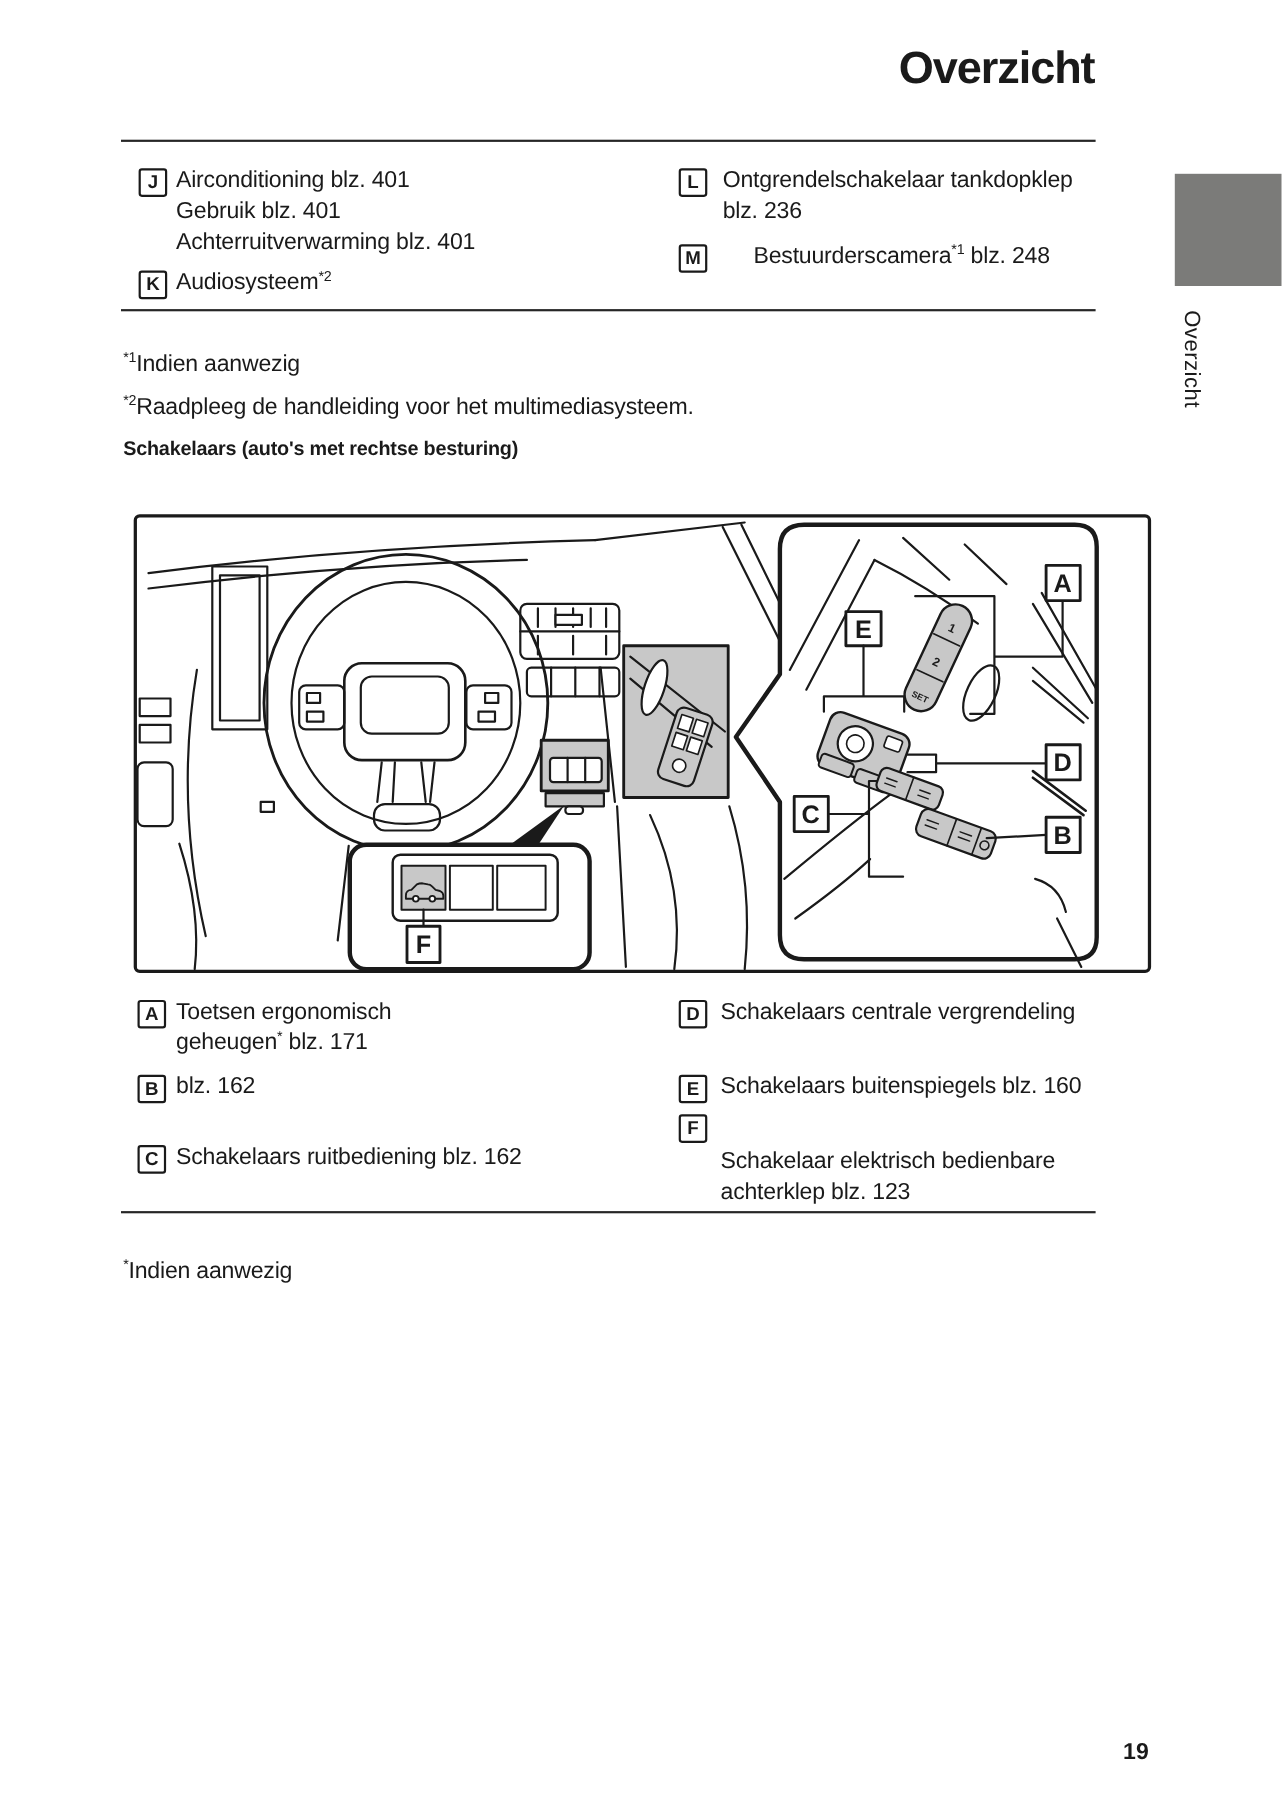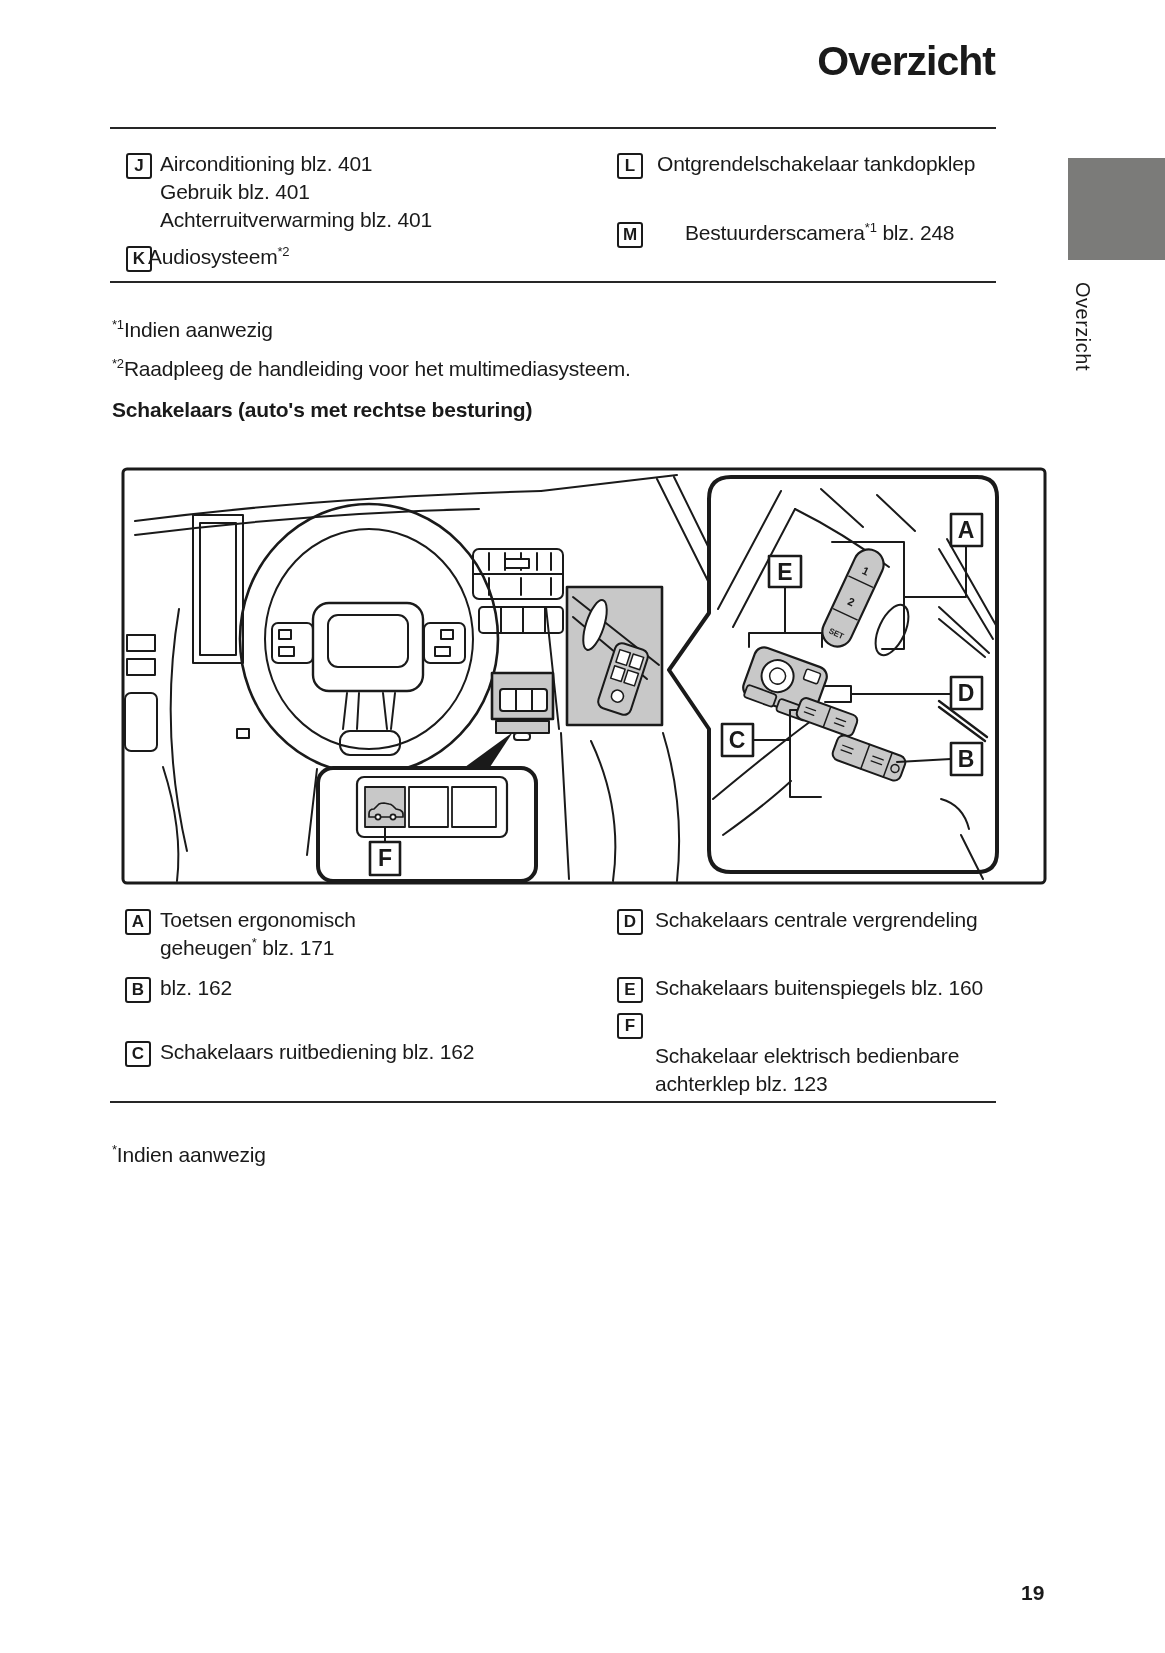--- a/index.html
+++ b/index.html
@@ -15,21 +15,21 @@
   .letterbox{
     position:absolute;width:26px;height:26px;box-sizing:border-box;
     border:2px solid #1a1a1a;border-radius:3px;background:#fff;
     display:flex;align-items:center;justify-content:center;
     font-weight:700;font-size:17px;
   }
   .txt{position:absolute;font-size:21px;line-height:28px;letter-spacing:-0.2px;}
   .txt sup{font-size:13px;line-height:0;}
   .fn{position:absolute;font-size:21px;letter-spacing:-0.2px;}
   .fn sup{font-size:13px;}
-  .heading{position:absolute;font-size:21px;font-weight:700;letter-spacing:-0.2px;}
+  .heading{position:absolute;font-size:18px;font-weight:700;letter-spacing:-0.2px;}
   .tab{position:absolute;left:1068px;top:158px;width:97px;height:102px;background:#7b7b79;}
   .vlabel{
     position:absolute;left:1071px;top:282px;height:130px;
     writing-mode:vertical-rl;font-size:20px;letter-spacing:0.5px;
   }
   .pagenum{position:absolute;left:1021px;top:1581px;font-size:21px;font-weight:700;}
   .figure{position:absolute;left:121px;top:467px;}
   svg text{font-family:"Liberation Sans",sans-serif;}
   svg .lbl{font-size:23px;font-weight:700;fill:#1a1a1a;stroke:none;text-anchor:middle;}
   svg .tiny{fill:#1a1a1a;stroke:none;text-anchor:middle;font-weight:700;}
@@ -44,29 +44,30 @@
     <span>J</span>
   </div>
 <div class="txt" style="left:160px;top:150px;">
   <div>Airconditioning blz. 401</div>
   <div>Gebruik blz. 401</div>
   <div>Achterruitverwarming blz. 401</div>
 </div>
 <div class="letterbox" style="left:126px;top:246px;">
     <span>K</span>
   </div>
-<div class="txt" style="left:148px;top:243px;">
+<div class="txt" style="left:160px;top:243px;">
   <span>Audiosysteem</span><sup>*2</sup>
 </div>
 
 <div class="letterbox" style="left:617px;top:153px;">
     <span>L</span>
   </div>
 <div class="txt" style="left:657px;top:150px;width:345px;">
   <div>Ontgrendelschakelaar tankdopklep</div>
+  <div>blz. 236</div>
 </div>
 <div class="letterbox" style="left:617px;top:222px;">
     <span>M</span>
   </div>
 <div class="txt" style="left:685px;top:219px;">
   <span>Bestuurderscamera</span><sup>*1</sup><span> blz. 248</span>
 </div>
 
 <div class="tab"></div>
 <div class="vlabel">Overzicht</div>

